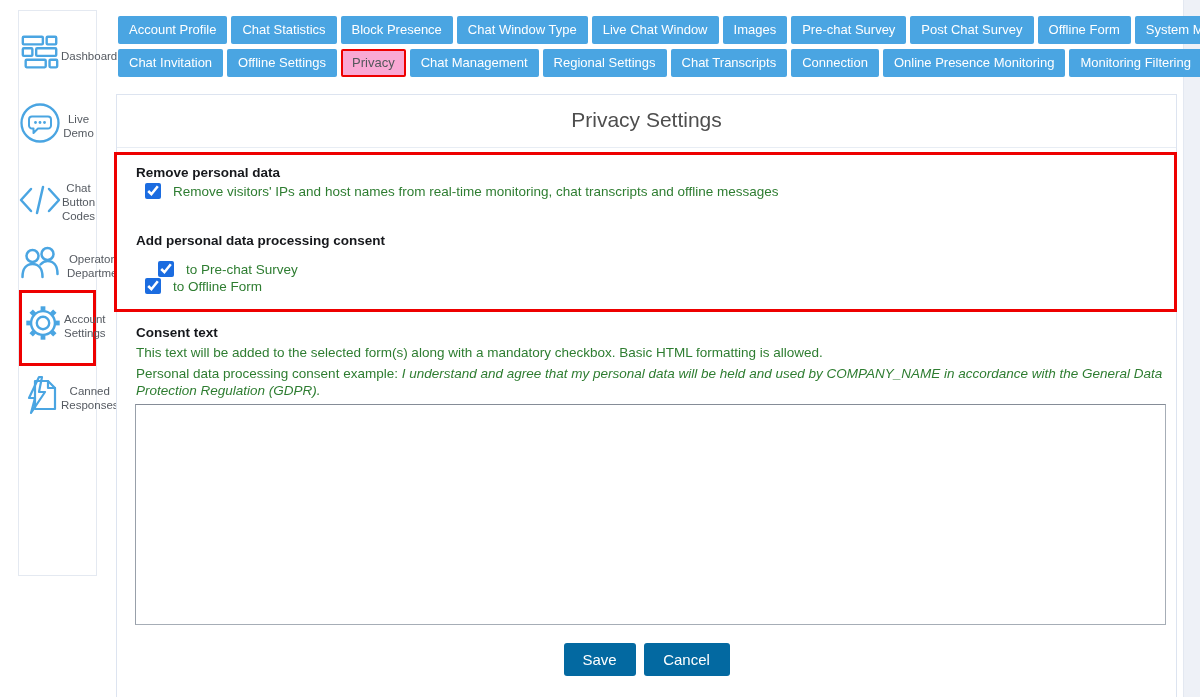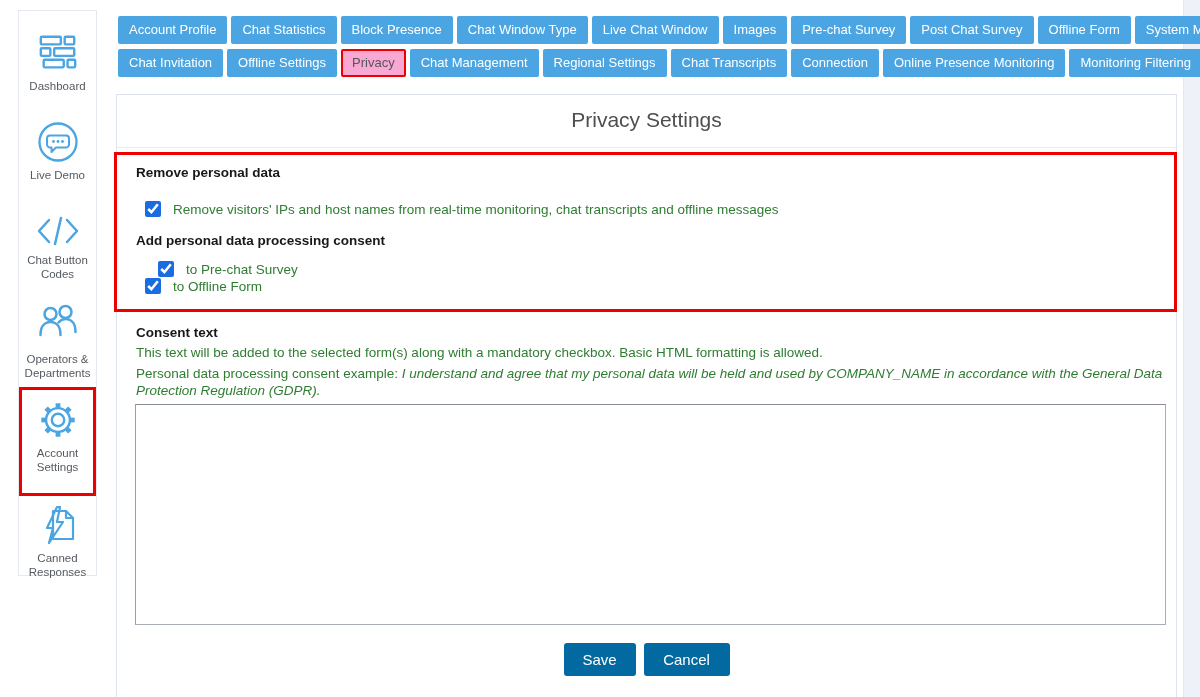--- a/index.html
+++ b/index.html
@@ -9,21 +9,21 @@
     background:#ffffff; font-family:"Liberation Sans", sans-serif; color:#54575c;
   }
 
   
   .right-strip { position:absolute; left:1183px; top:0; width:17px; height:697px;
     background:#eef1f7; border-left:1px solid #e3e8f1; }
 
   
   .sidebar { position:absolute; left:18px; top:10px; width:79px; height:566px;
     background:#fff; border:1px solid #e4e9f1; display:flex; flex-direction:column; align-items:center; }
-  .sb-item { width:100%; display:flex; flex-direction:column; align-items:center; cursor:pointer; }
+  .sb-item { width:100%; display:flex; flex-direction:row; align-items:center; cursor:pointer; }
   .sb-icon { display:block; line-height:0; }
   .sb-icon svg { stroke:#4aa5e2; fill:none; stroke-width:2.5; stroke-linecap:round; stroke-linejoin:round; }
   .sb-label { font-size:11.5px; line-height:14px; color:#555a61; text-align:center; margin-top:5px; width:74px; }
   .sb-dashboard { margin-top:21px; }
   .sb-livedemo  { margin-top:28px;justify-content:flex-end; }
   .sb-codes     { margin-top:32px; }
   .sb-operators { margin-top:20px;gap:6px; }
   .sb-account   { margin-top:7px; width:77px; border:3px solid #ee0000; padding:9px 0 19px; }
   .sb-canned    { margin-top:8px; }
 
@@ -181,21 +181,21 @@
 </nav>
 
 <main class="content-panel">
 
   <div class="panel-header">
     <h1>Privacy Settings</h1>
   </div>
 
   <div class="sec-title" style="top:70px;">Remove personal data</div>
 
-  <div class="cb-row" style="top:106px;">
+  <div class="cb-row" style="top:88px;">
     <input type="checkbox" checked="true" style="">
     <label class="green">Remove visitors' IPs and host names from real-time monitoring, chat transcripts and offline messages</label>
   </div>
 
   <div class="sec-title" style="top:138px;">Add personal data processing consent</div>
 
   <div class="cb-row" style="top:166px;padding-left:13px;">
     <input type="checkbox" checked="true" style="">
     <label class="green">to Pre-chat Survey</label>
   </div>

